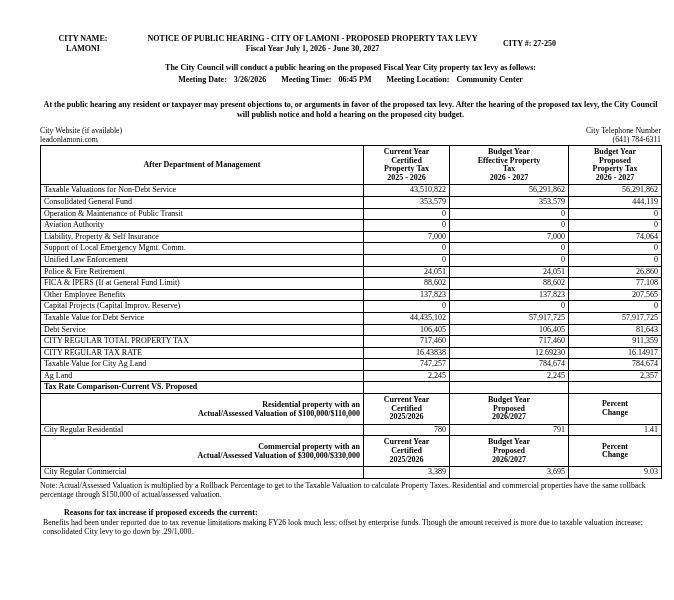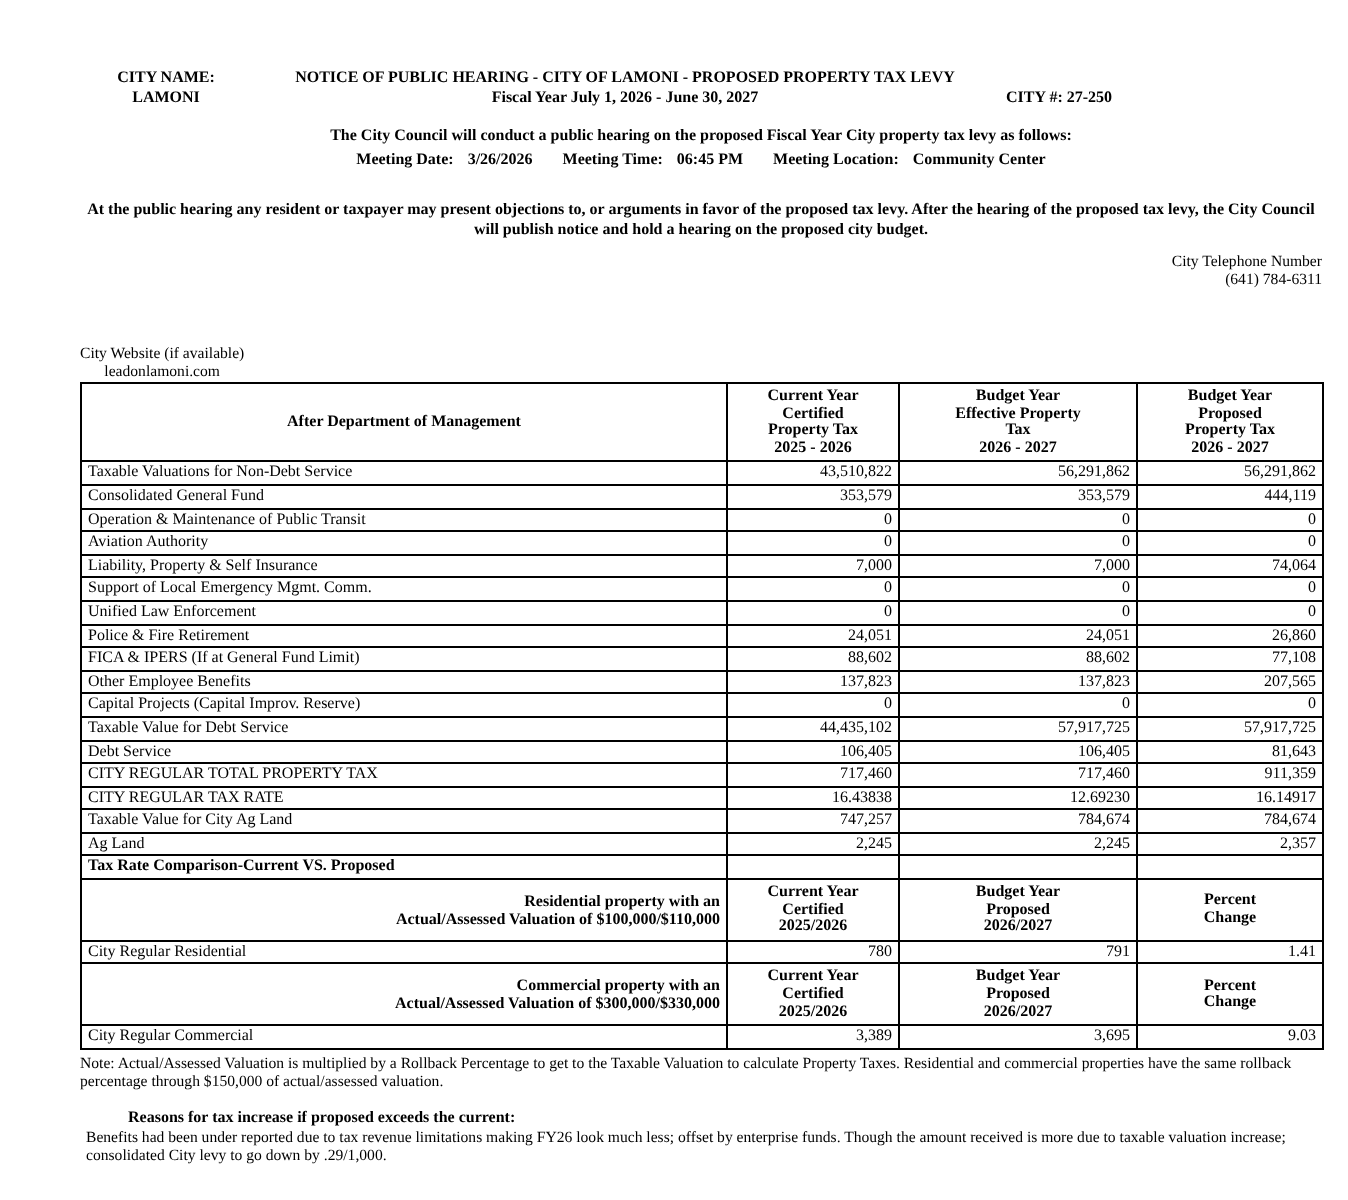--- a/index.html
+++ b/index.html
@@ -6,36 +6,36 @@
   html, body { margin: 0; padding: 0; }
   body {
     width: 674px; height: 600px;
     background: #ffffff; color: #000000;
     font-family: "Liberation Serif", serif;
     overflow: hidden;
   }
   .page { padding: 34px 13px 0 40px; width: 674px; }
 
   
-  .doc-header { display: flex; align-items: flex-end; font-weight: bold; font-size: 8px; line-height: 10px; }
+  .doc-header { display: flex; align-items: flex-start; font-weight: bold; font-size: 8px; line-height: 10px; }
   .city-name-block { width: 86px; text-align: center; flex: none; }
   .title-block { flex: 1; text-align: center; }
   .city-number-block { width: 162px; flex: none; text-align: left; padding-top: 5px; padding-left: 4px; }
 
   
   .notice-intro { text-align: center; font-weight: bold; font-size: 8px; margin-top: 9px; line-height: 9px; }
   .meeting-line { text-align: center; font-weight: bold; font-size: 8px; margin-top: 3px; line-height: 9px; }
   .meeting-line .m-label { margin-right: 7px; }
   .meeting-line .m-value { margin-right: 15px; }
   .meeting-line .m-last { margin-right: 0; }
   .notice-details { text-align: center; font-weight: bold; font-size: 8px; margin-top: 16px; line-height: 9.5px; padding: 0 1px; }
 
   
   .contact-row { display: flex; justify-content: space-between; font-size: 7.8px; line-height: 9px; margin-top: 7px; }
-  .contact-left { text-align: center; margin-top: 46px; }
+  .contact-left { text-align: left; }
   .contact-right { text-align: right; }
 
   
   table.levy-table { border-collapse: collapse; width: 621px; margin-top: 1px; font-size: 8px; table-layout: fixed; }
   table.levy-table th, table.levy-table td {
     border: 1px solid #000; padding: 1px 3px; vertical-align: middle;
     overflow: hidden;
   }
   table.levy-table th { font-weight: bold; text-align: center; line-height: 8.6px; padding: 2px 2px; }
   td.lbl { text-align: left; }

